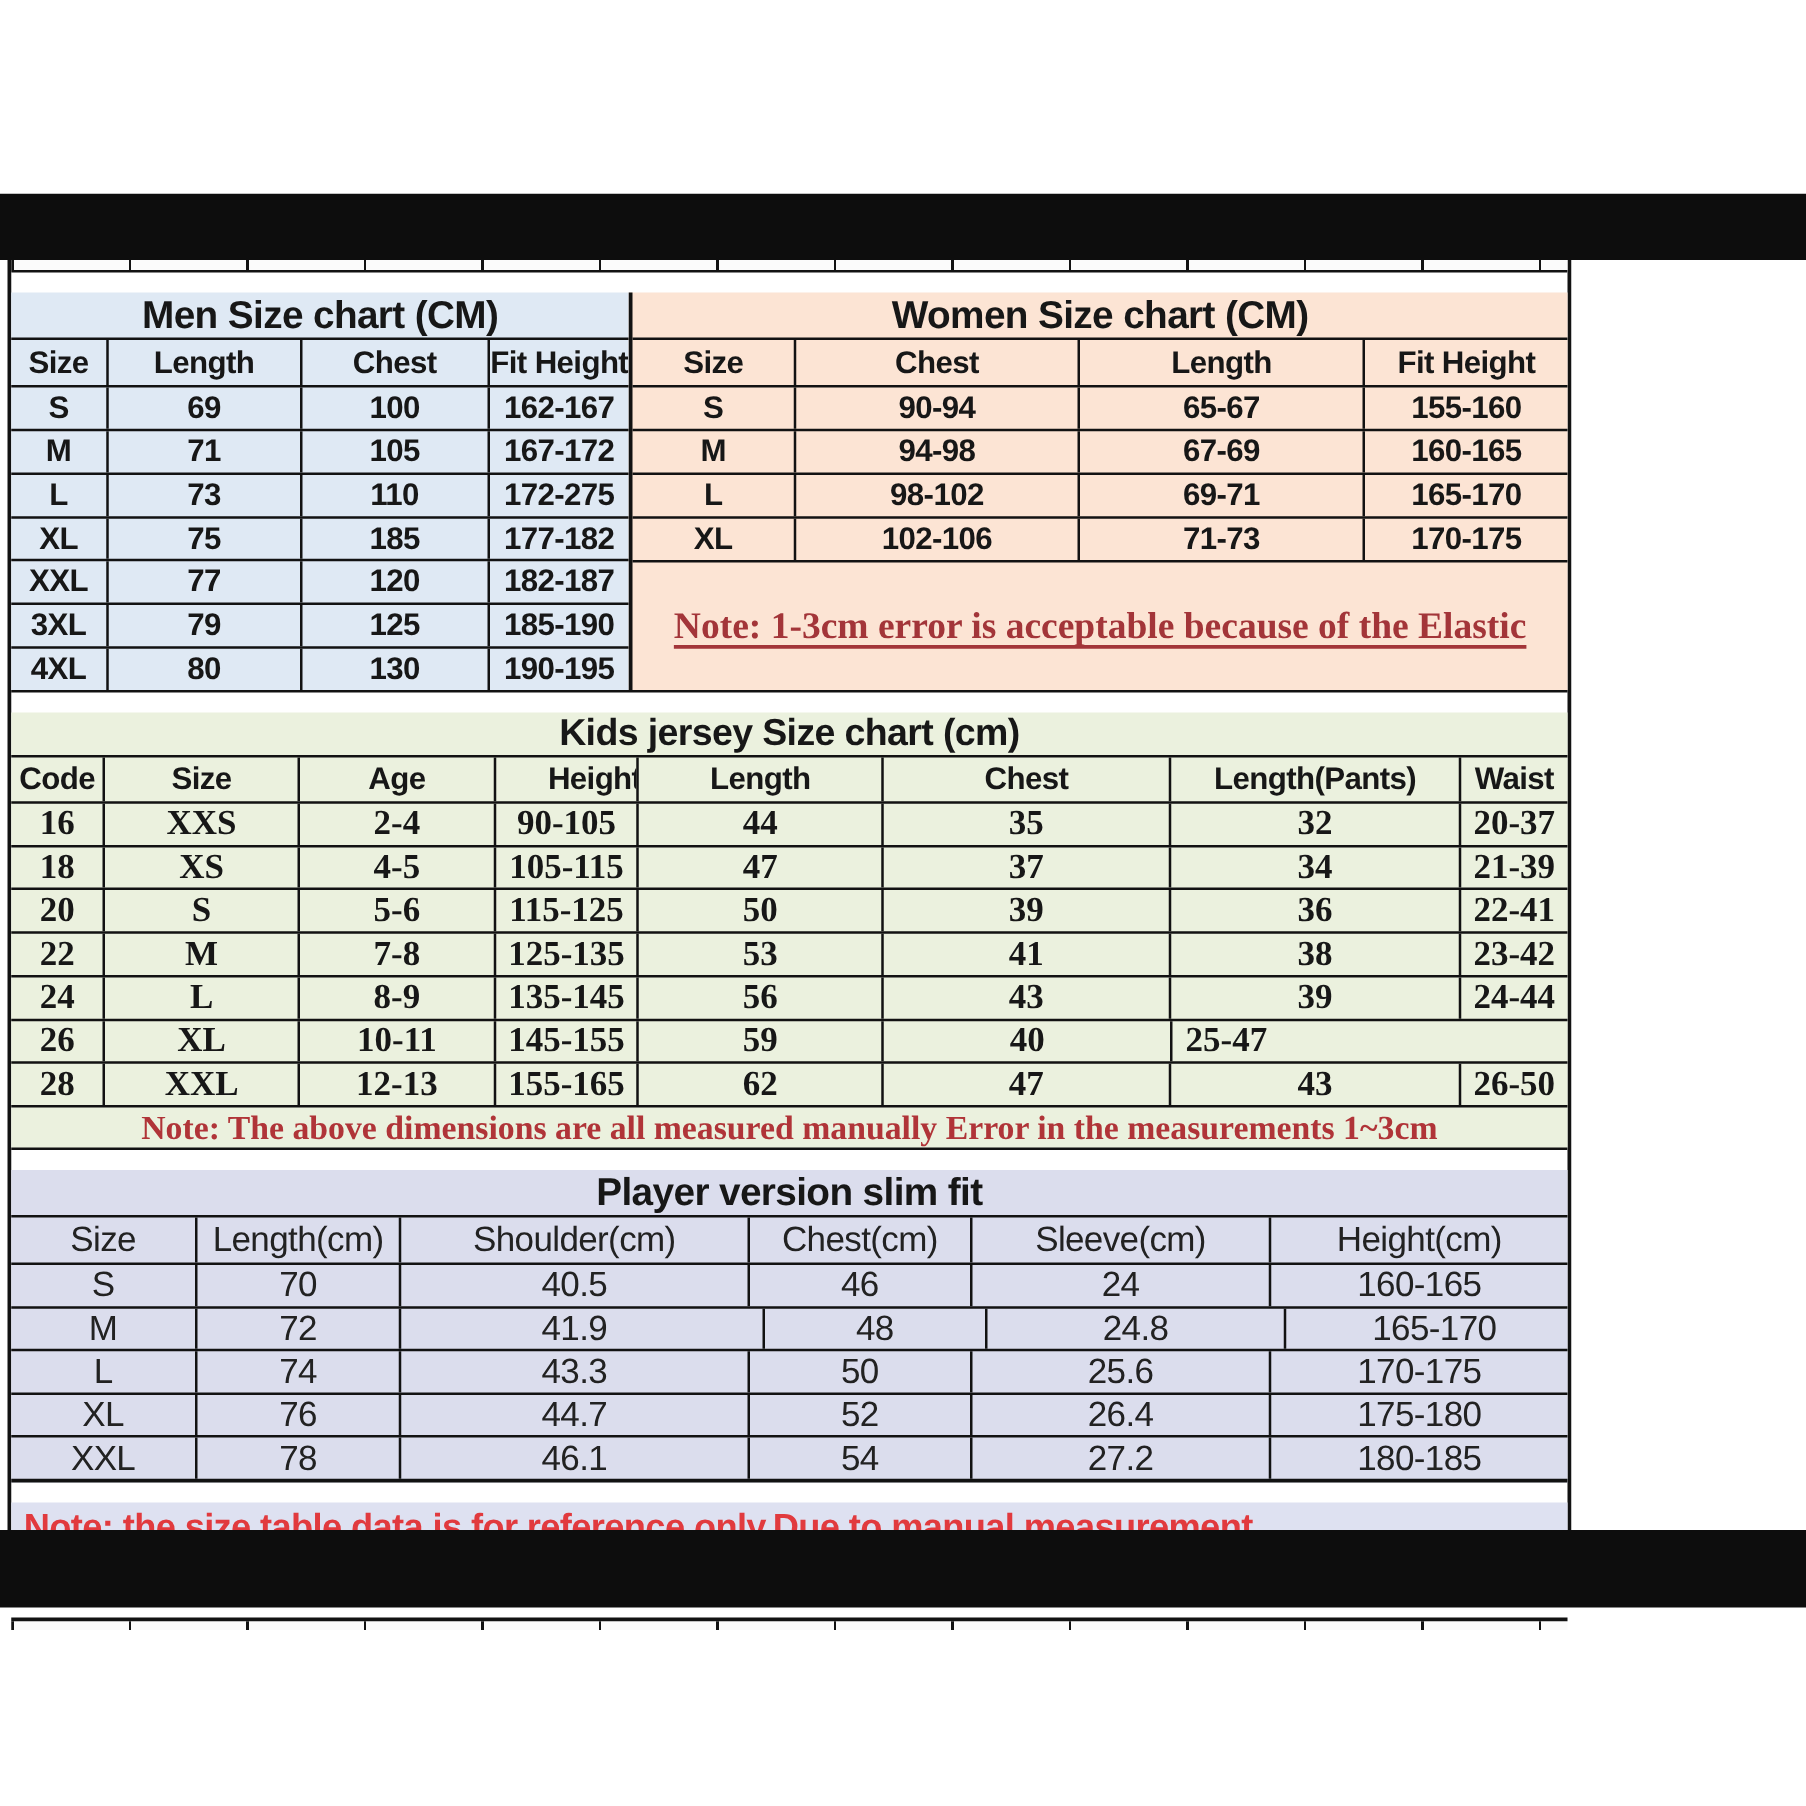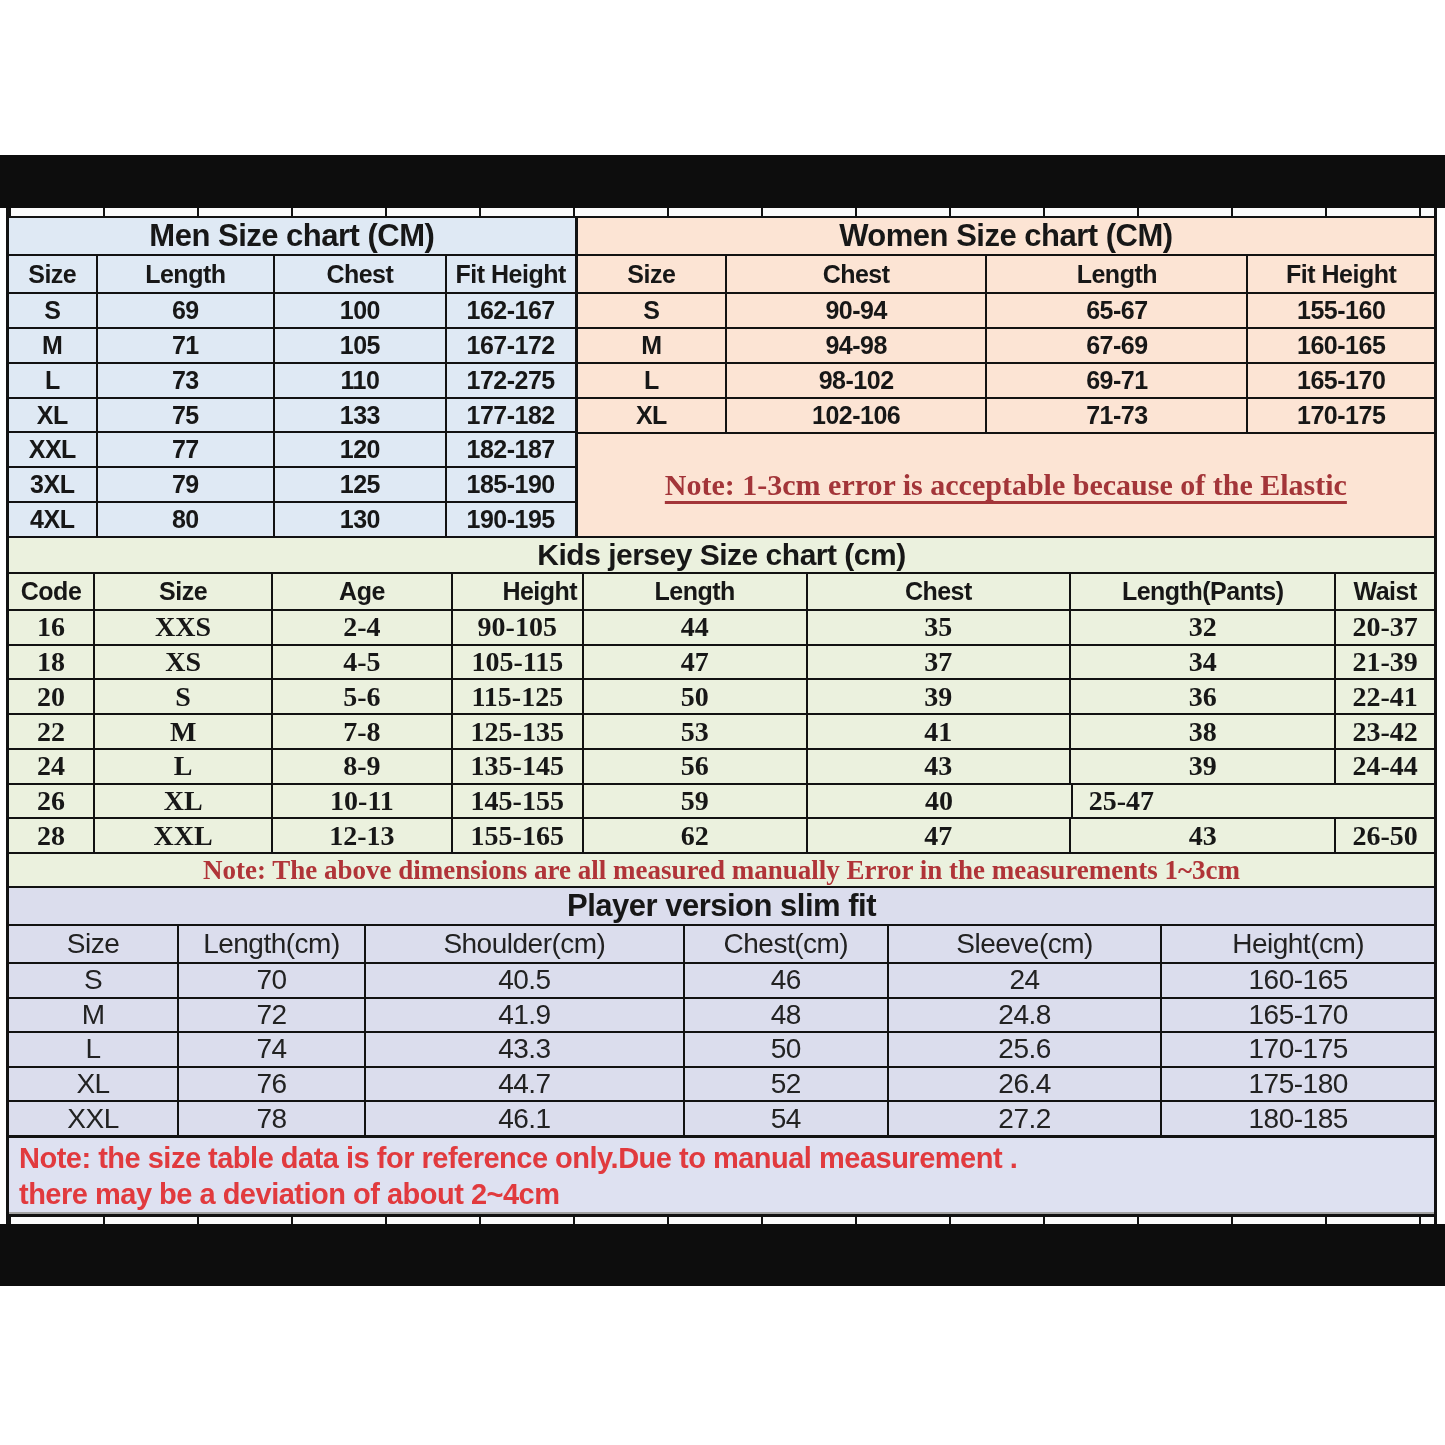--- a/index.html
+++ b/index.html
@@ -6,23 +6,23 @@
   body{
     width:1445px;height:1445px;position:relative;background:#ffffff;
     font-family:"Liberation Sans",sans-serif;color:#171717;overflow:hidden;
   }
   *{box-sizing:border-box;}
   .bar{position:absolute;left:0;width:1445px;background:#0d0d0d;}
   .bar.top{top:155px;height:53px;}
   .bar.bottom{top:1224px;height:62px;}
 
   .sheet{
-    position:absolute;left:6px;top:208px;width:1431px;height:1016px;
+    position:absolute;left:6px;top:208px;width:1251px;height:1016px;
     border-left:3px solid #121212;border-right:3px solid #121212;
-    display:flex;flex-direction:column;background:#ffffff;
+    display:flex;flex-direction:column;background:#ffffff;gap:16px;
   }
   .tickstrip{
     flex:0 0 10px;background:#fbfbfb;
     background-image:repeating-linear-gradient(90deg,#121212 0 2px,transparent 2px 94px);
   }
   .tickstrip.top{border-bottom:2px solid #121212;}
   .tickstrip.bottom{border-top:3px solid #121212;}
 
   .toprow{flex:0 0 320px;display:flex;border-bottom:2px solid #121212;}
   .table{display:flex;flex-direction:column;min-width:0;}
@@ -114,21 +114,21 @@
           </div>
           <div class="trow">
             <div class="tcell" style="width: 15.3%;">L</div>
             <div class="tcell" style="width: 31.4%;">73</div>
             <div class="tcell" style="width: 30.3%;">110</div>
             <div class="tcell" style="width: 23%;">172-275</div>
           </div>
           <div class="trow">
             <div class="tcell" style="width: 15.3%;">XL</div>
             <div class="tcell" style="width: 31.4%;">75</div>
-            <div class="tcell" style="width: 30.3%;">133</div>
+            <div class="tcell" style="width: 30.3%;">185</div>
             <div class="tcell" style="width: 23%;">177-182</div>
           </div>
           <div class="trow">
             <div class="tcell" style="width: 15.3%;">XXL</div>
             <div class="tcell" style="width: 31.4%;">77</div>
             <div class="tcell" style="width: 30.3%;">120</div>
             <div class="tcell" style="width: 23%;">182-187</div>
           </div>
           <div class="trow">
             <div class="tcell" style="width: 15.3%;">3XL</div>
@@ -286,21 +286,21 @@
           <div class="tcell" style="width: 13.1%;">70</div>
           <div class="tcell" style="width: 22.4%;">40.5</div>
           <div class="tcell" style="width: 14.3%;">46</div>
           <div class="tcell" style="width: 19.2%;">24</div>
           <div class="tcell" style="width: 19.2%;">160-165</div>
         </div>
         <div class="trow">
           <div class="tcell" style="width: 11.8%;">M</div>
           <div class="tcell" style="width: 13.1%;">72</div>
           <div class="tcell" style="width: 22.4%;">41.9</div>
-          <div class="tcell" style="width: 14.3%;">48</div>
+          <div class="tcell" style="width: 14.3%; margin-left: 12px;">48</div>
           <div class="tcell" style="width: 19.2%;">24.8</div>
           <div class="tcell" style="width: 19.2%;">165-170</div>
         </div>
         <div class="trow">
           <div class="tcell" style="width: 11.8%;">L</div>
           <div class="tcell" style="width: 13.1%;">74</div>
           <div class="tcell" style="width: 22.4%;">43.3</div>
           <div class="tcell" style="width: 14.3%;">50</div>
           <div class="tcell" style="width: 19.2%;">25.6</div>
           <div class="tcell" style="width: 19.2%;">170-175</div>

